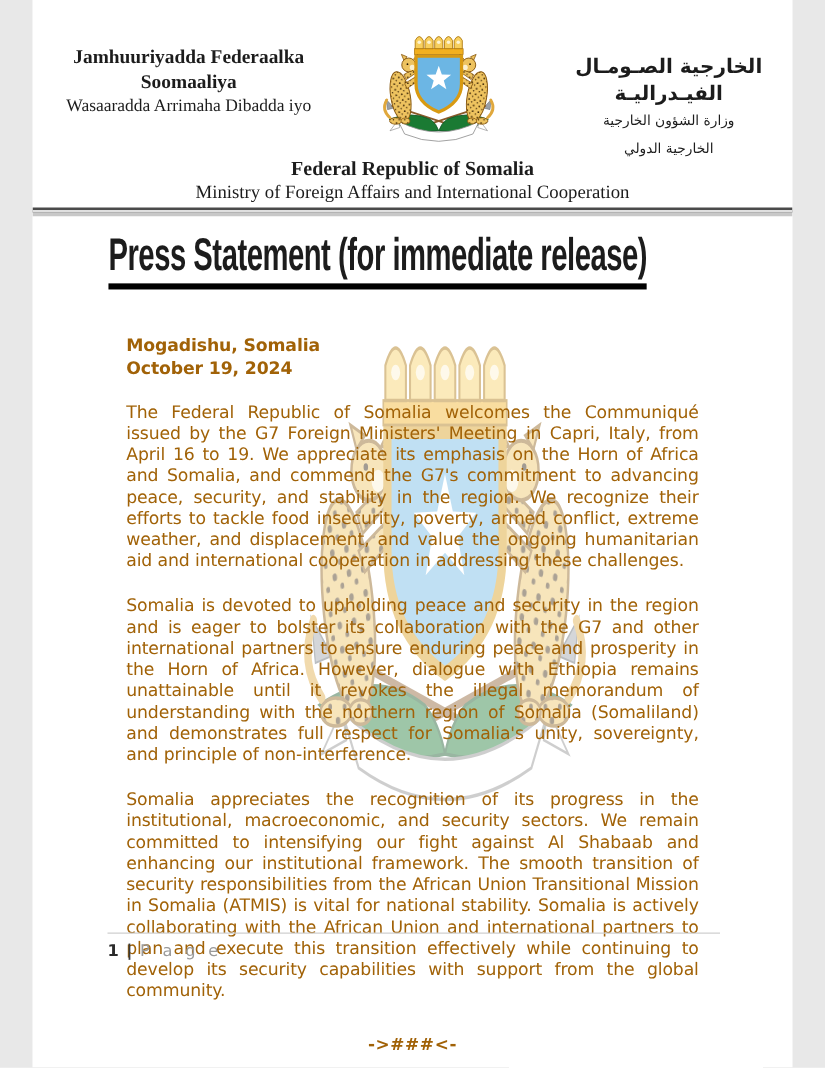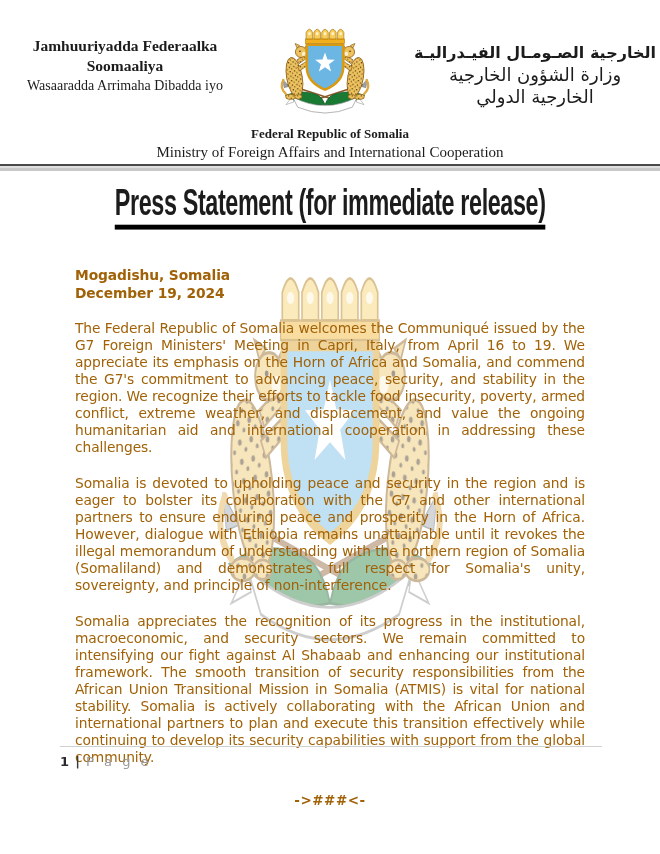--- a/index.html
+++ b/index.html
@@ -1,18 +1,18 @@
 <!DOCTYPE html>
 <html><head>
 <meta charset="utf-8">
 <style>
   html,body{margin:0;padding:0;background:#e8e8e8;}
   .page{
     position:relative;
-    width:660px;height:854px;
+    width:608px;height:854px;
     margin:0 auto;
     background:#ffffff;
     overflow:hidden;
     font-family:"DejaVu Sans", sans-serif;
     color:#1c1c1c;
   }
   
   .watermark{
     position:absolute;left:149px;top:256px;
     width:362px;height:448px;
@@ -41,38 +41,38 @@
   .arabic-block{
     flex:1;
     direction:rtl;
     text-align:center;
     font-family:"DejaVu Sans", sans-serif;
     padding-top:18px;
     padding-left:10px;
     line-height:22px;
   }
   .arabic-line1{font-weight:bold;font-size:16px;letter-spacing:1px;}
-  .arabic-line2,.arabic-line3{font-size:18px;}
+  .arabic-line2,.arabic-line3{font-size:11px;}
   .ministry-lines{
     text-align:center;
     font-family:"Liberation Serif", serif;
     margin-top:-2px;
     line-height:16px;
   }
-  .ministry-line1{font-weight:bold;font-size:13px;}
+  .ministry-line1{font-weight:bold;font-size:16px;}
   .ministry-line2{font-size:15px;padding-top:2px;}
   .header-rule{
     margin-top:4px;
     height:2px;
     background:#4a4a4a;
     border-bottom:2px solid #e0e0e0;
     box-shadow:0 3px 0 #c8c8c8;
   }
   
-  .title-row{text-align:center;margin-top:14px;height:42px;}
+  .title-row{margin-top:14px;height:42px;}
   .title-inner{
     display:inline-block;
     font-family:"Liberation Sans", sans-serif;
     font-weight:bold;
     font-size:30px;
     letter-spacing:-0.5px;
     transform:scale(0.78,1.22);
     transform-origin:center top;
     border-bottom:4px solid #000;
     padding-bottom:1px;
@@ -195,21 +195,21 @@
     </div>
     <div class="header-rule"></div>
 
     <div class="title-row">
       <span class="title-inner">Press Statement (for immediate release)</span>
     </div>
 
     <div class="body-area">
       <p class="dateline">
         <span>Mogadishu, Somalia</span><br>
-        <span>December 19, 2024</span>
+        <span>October 19, 2024</span>
       </p>
       <p class="para">The Federal Republic of Somalia welcomes the Communiqué issued by the G7 Foreign Ministers' Meeting in Capri, Italy, from April 16 to 19. We appreciate its emphasis on the Horn of Africa and Somalia, and commend the G7's commitment to advancing peace, security, and stability in the region.  We recognize their efforts to tackle food insecurity, poverty, armed conflict, extreme weather, and displacement, and value the ongoing humanitarian aid and international cooperation in addressing these challenges.</p>
       <p class="para">Somalia is devoted to upholding peace and security in the region and is eager to bolster its collaboration with the G7 and other international partners to ensure enduring peace and prosperity in the Horn of Africa. However, dialogue with Ethiopia remains unattainable until it revokes the illegal memorandum of understanding with the northern region of Somalia (Somaliland) and demonstrates full respect for Somalia's unity, sovereignty, and principle of non-interference.</p>
       <p class="para">Somalia appreciates the recognition of its progress in the institutional, macroeconomic, and security sectors. We remain committed to intensifying our fight against Al Shabaab and enhancing our institutional framework. The smooth transition of security responsibilities from the African Union Transitional Mission in Somalia (ATMIS) is vital for national stability. Somalia is actively collaborating with the African Union and international partners to plan and execute this transition effectively while continuing to develop its security capabilities with support from the global community.</p>
       <div class="end-mark">-&gt;###&lt;-</div>
     </div>
   </div>
 
   <div class="footer">
     <div class="footer-rule"></div>

